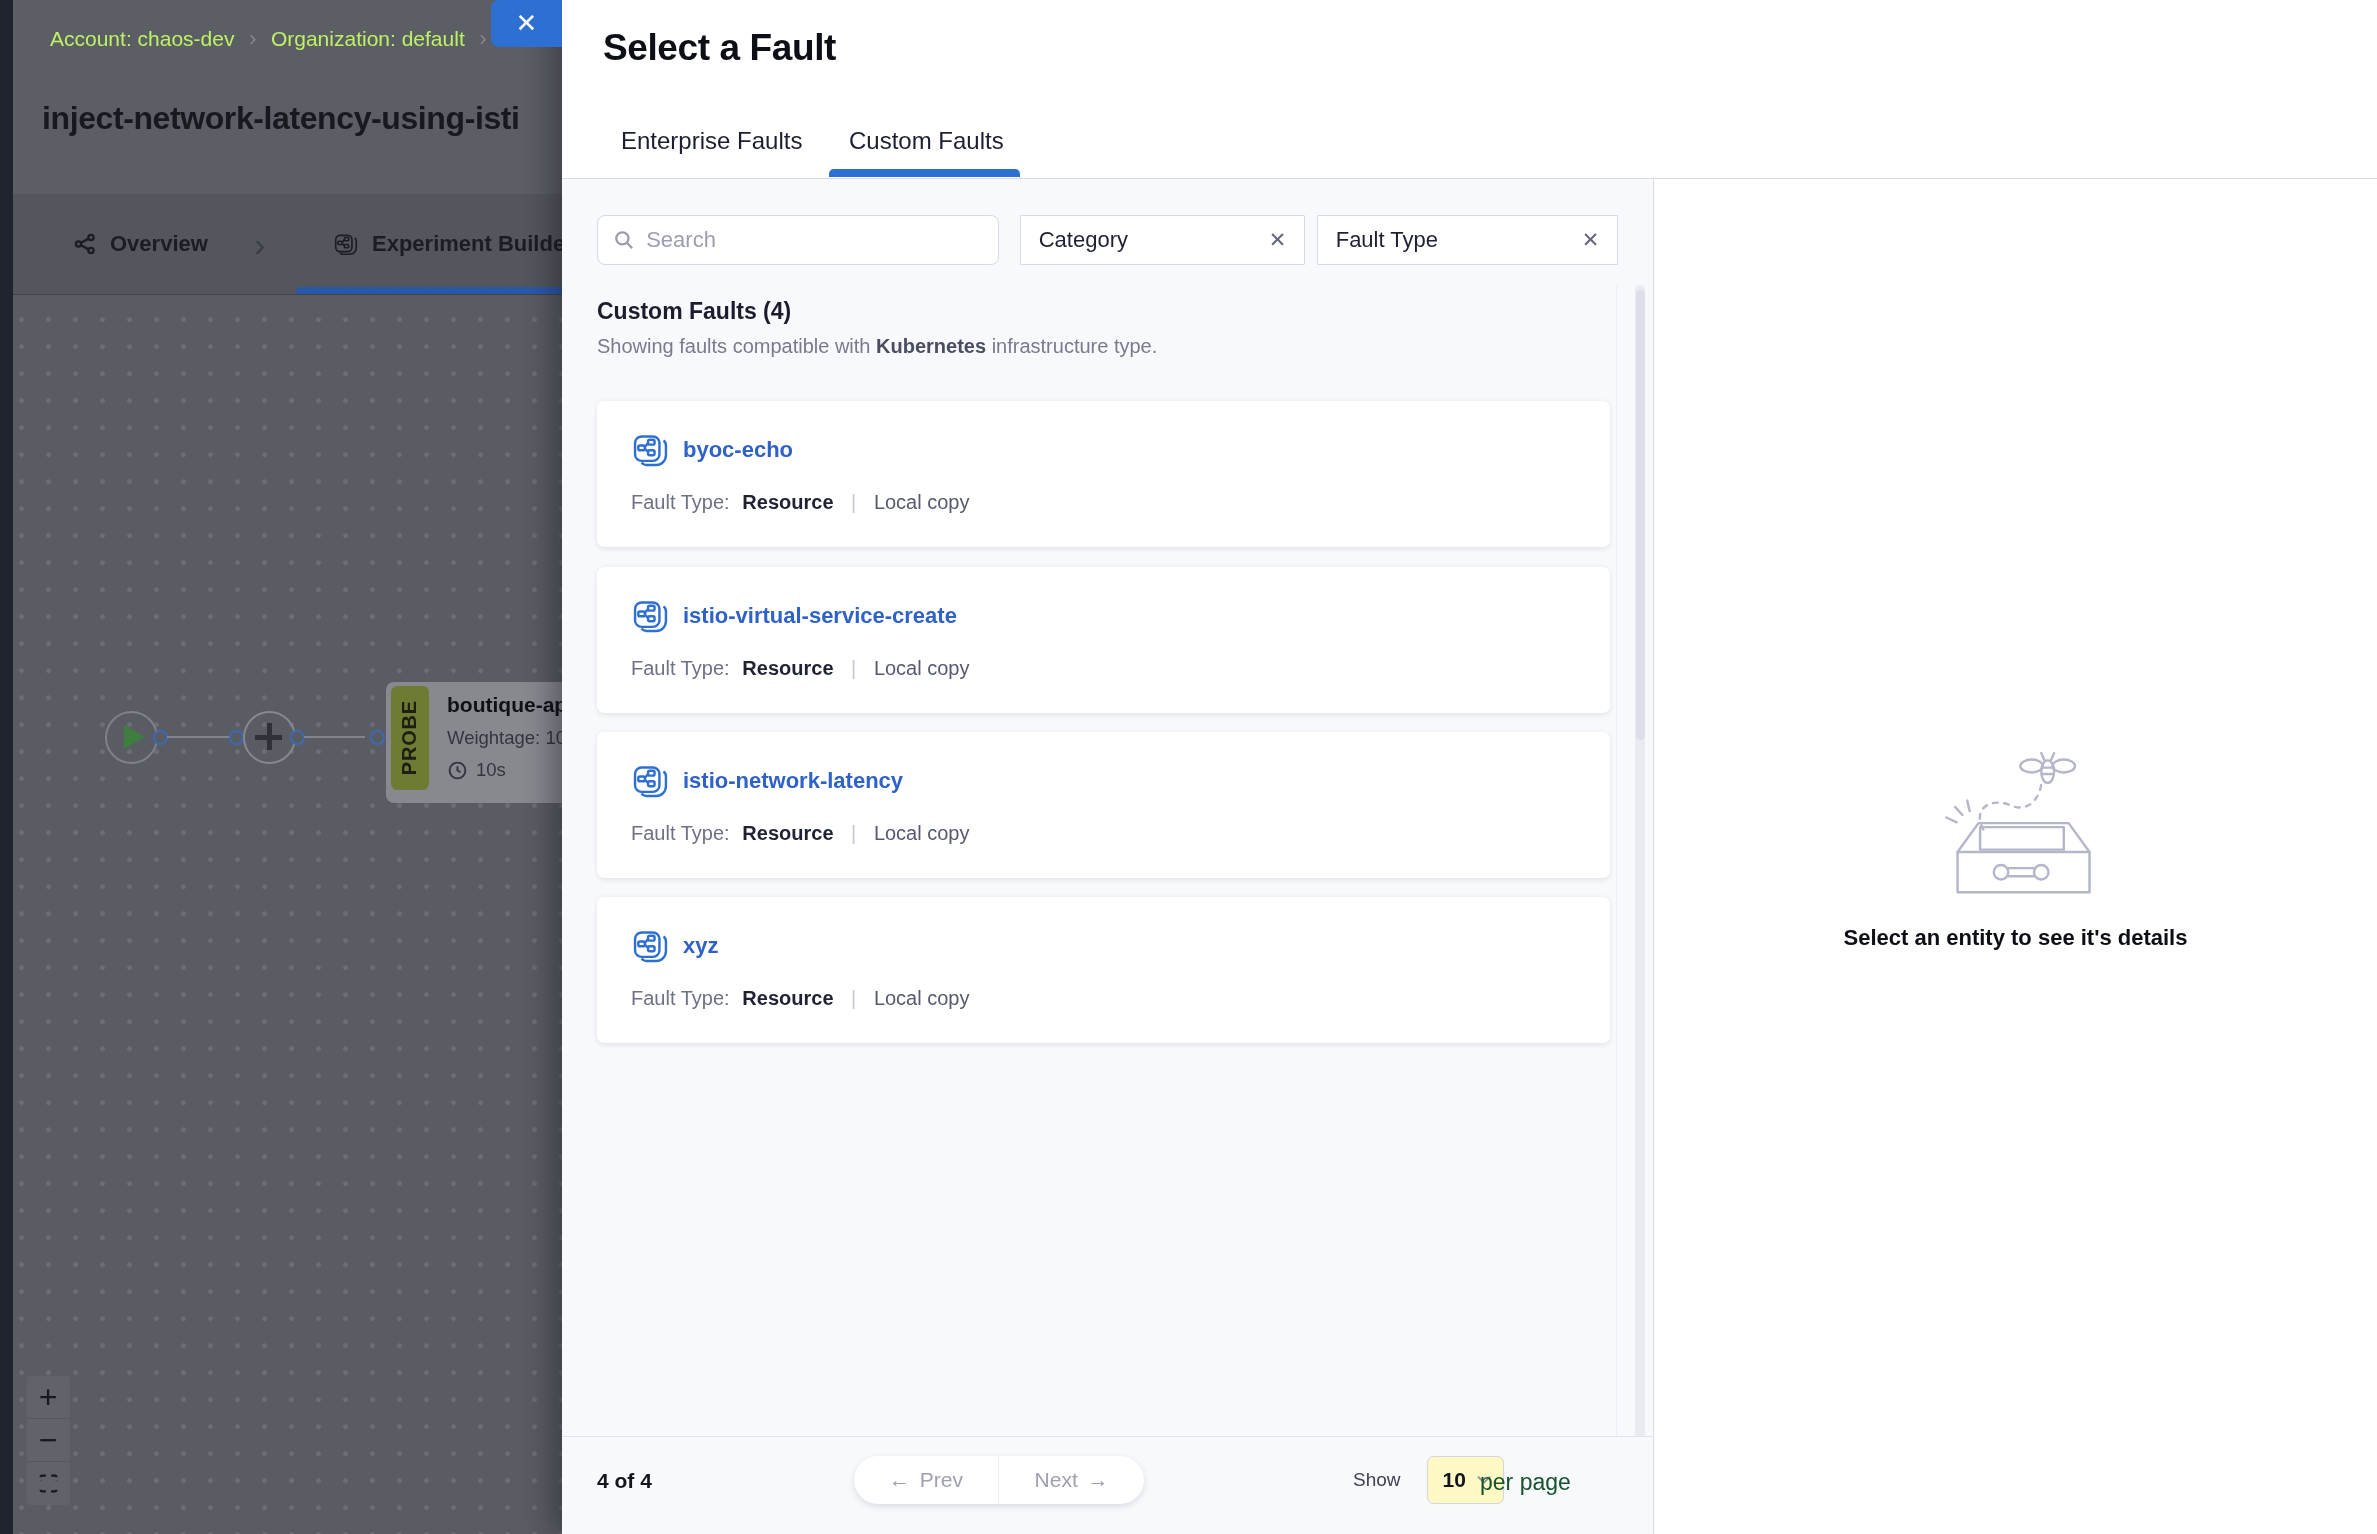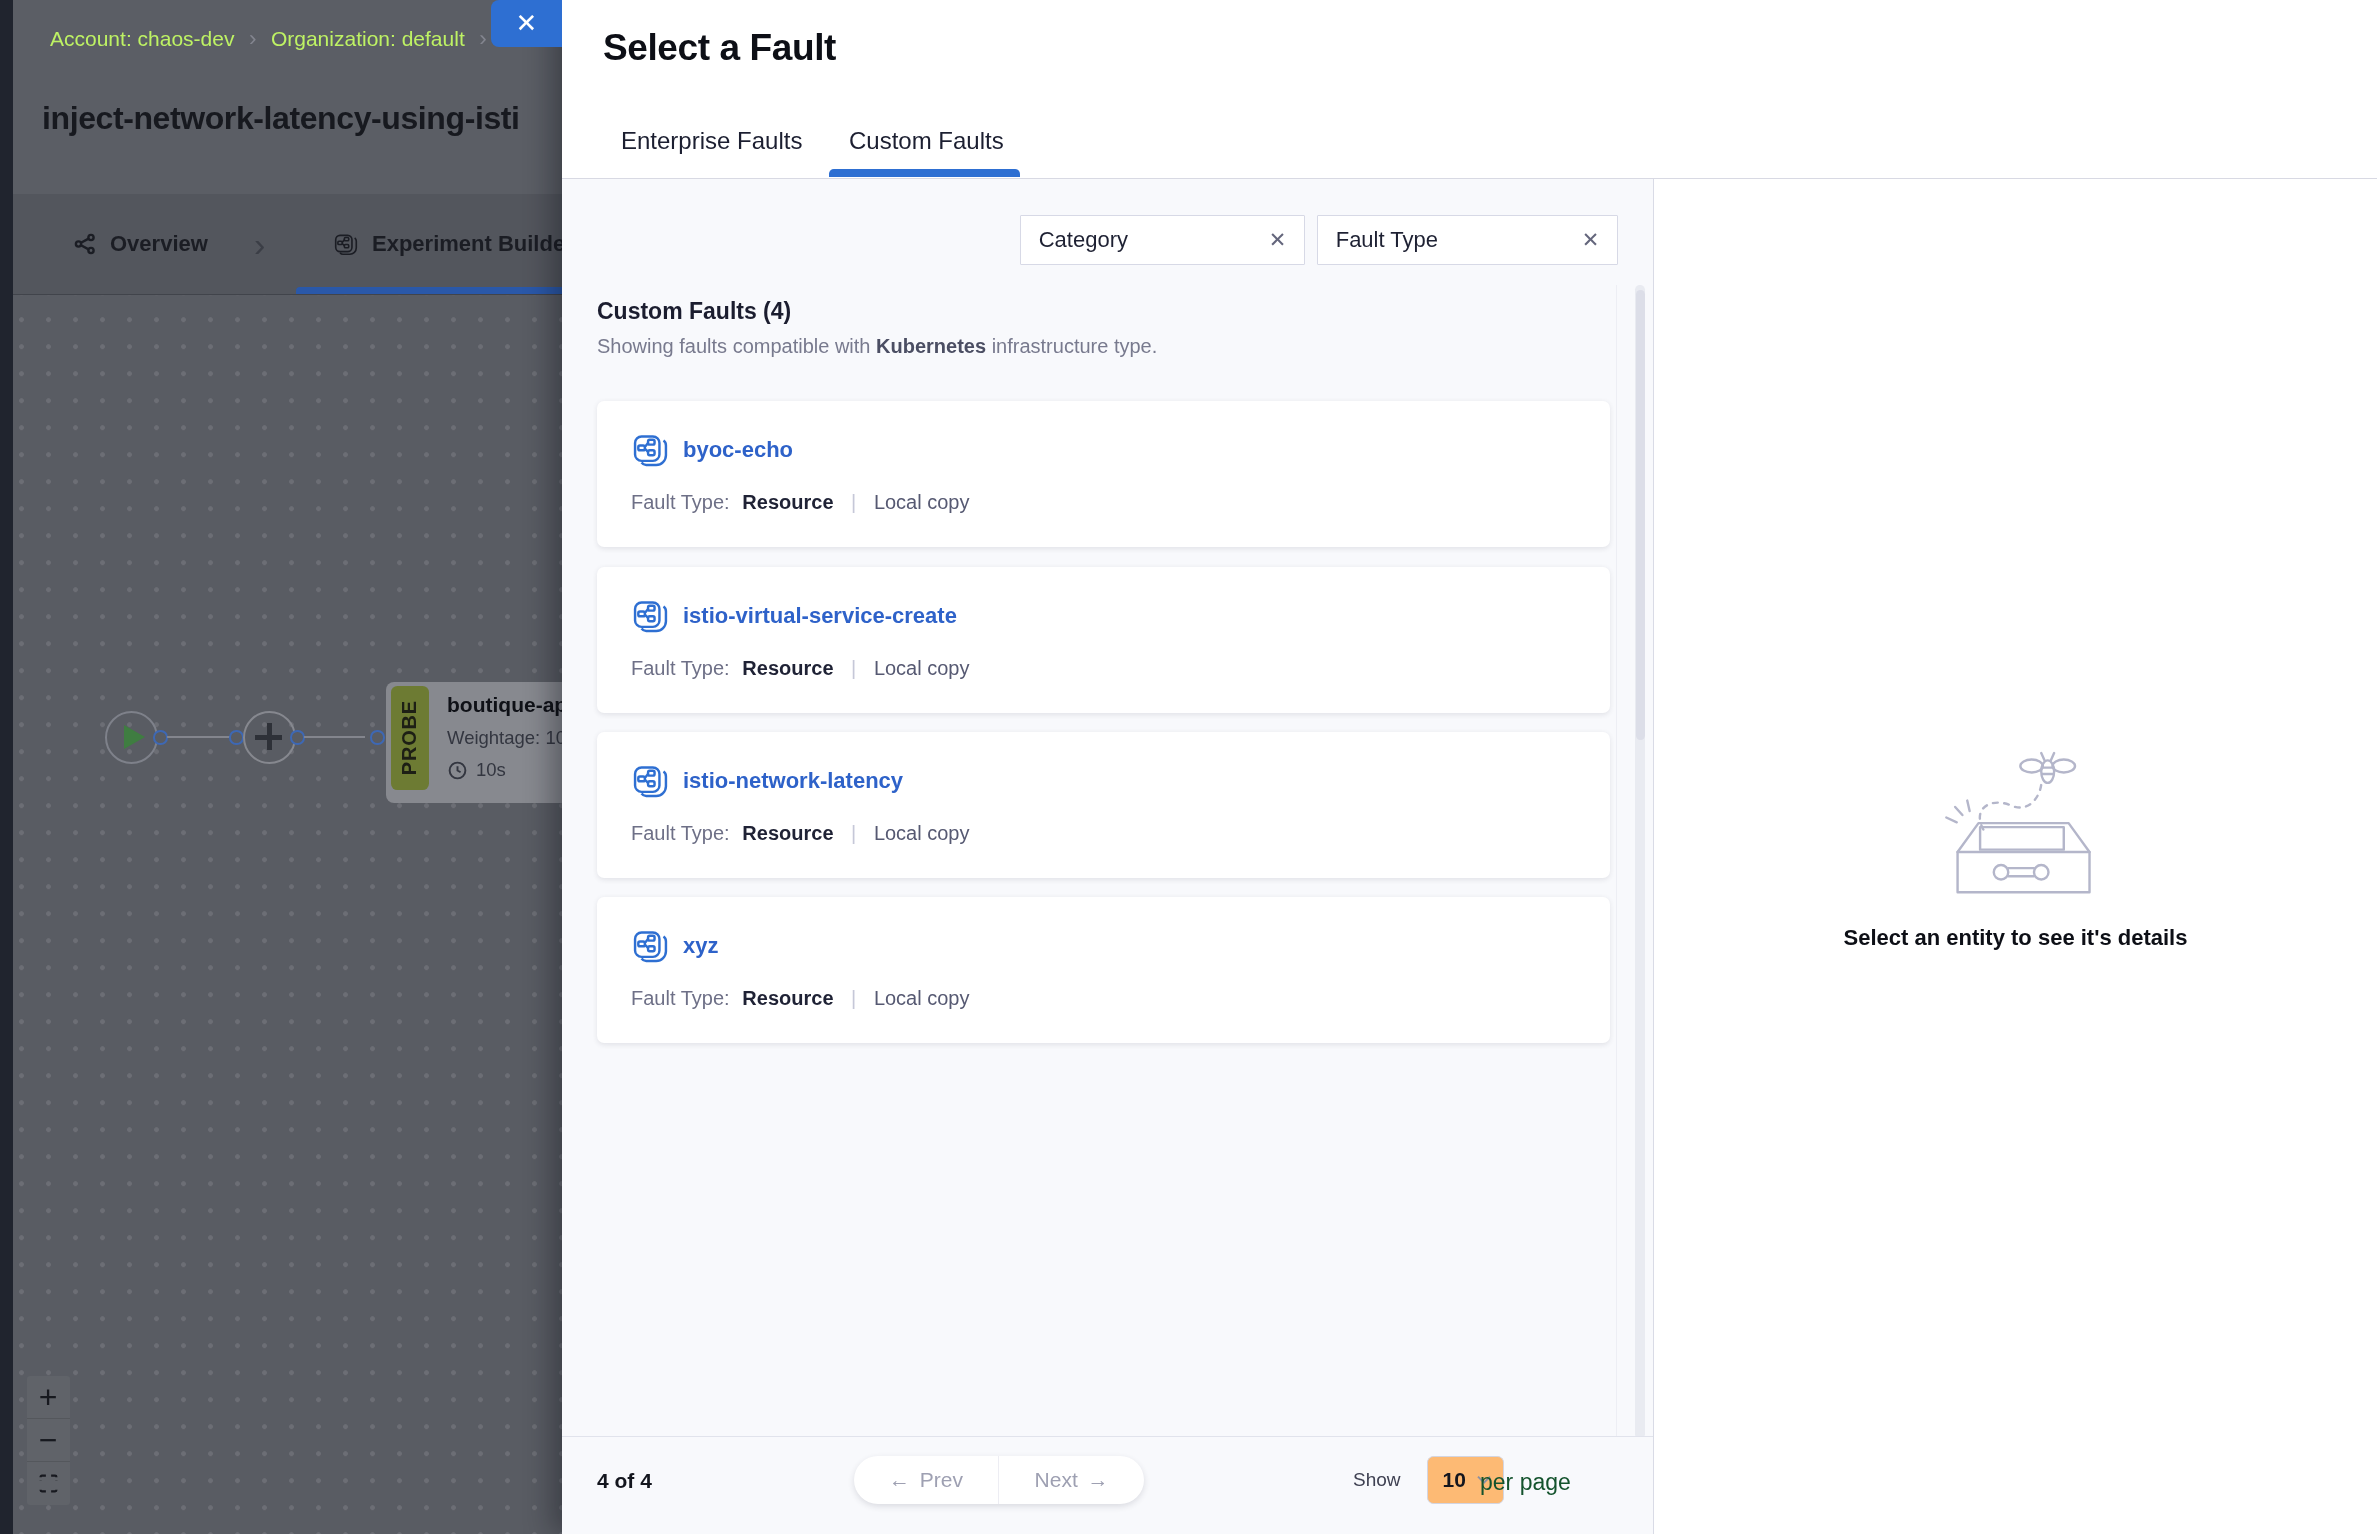--- a/index.html
+++ b/index.html
@@ -109,21 +109,21 @@
     border-top:1.6px solid #e1e3ec; }
   .page-range { position:absolute; left:35px; top:32px; font-size:21px; font-weight:bold; color:#14161e; }
   .pager { position:absolute; left:292px; top:19px; height:48px; display:flex; background:#fff;
     border-radius:24px; box-shadow:0 2.4px 6.4px rgba(40,41,61,.14); overflow:hidden; }
   .pager-btn { width:145px; display:flex; align-items:center; justify-content:center; gap:9.6px;
     font-size:21px; color:#9ea0b2; cursor:pointer; }
   .pager-btn.first { border-right:0.8px solid #ededf3; }
   .show-label { position:absolute; left:791px; top:32px; font-size:19px; color:#3f4152; }
   .page-size { position:absolute; left:865px; top:19px; width:77px; height:48px; border:1.6px solid #d3d5e1;
     border-radius:6.4px; display:flex; align-items:center; justify-content:space-between;
-    padding:0 11.2px 0 14.5px; cursor:pointer; background:#fdba74; }
+    padding:0 11.2px 0 14.5px; cursor:pointer; background:#fef9c3; }
   .page-size .val { font-size:21px; font-weight:bold; color:#14161e; }
   .perpage-label { position:absolute; left:918px; top:32px; font-size:23px; color:#14532d; }
 
   .empty-wrap { position:absolute; left:0; top:562px; width:100%; display:flex; flex-direction:column;
     align-items:center; gap:22.5px; }
   .empty-text { font-size:22px; font-weight:bold; color:#0d0f16; }
 
   .icon { flex:none; display:inline-flex; }
 </style>
 </head>
@@ -227,20 +227,29 @@
     <div class="modal-tab" style="left:59px;">
       <span>Enterprise Faults</span>
     </div>
     <div class="modal-tab" style="left:287px;">
       <span>Custom Faults</span>
     </div>
     <div class="tab-underline"></div>
     <div class="modal-hborder"></div>
 
     <div class="list-panel">
+      <div class="search-box">
+        <span class="icon">
+          <svg width="22.5" height="22.5" viewBox="0 0 24 24" fill="none" stroke="#999bad" stroke-width="2.4">
+            <circle cx="10" cy="10" r="6.5"></circle>
+              <path d="M15 15 20.5 20.5"></path>
+          </svg>
+        </span>
+        <input type="text" placeholder="Search" style="">
+      </div>
       <div class="filter-pill" style="left:458px;width:285px;">
         <span>Category</span>
         <span class="pill-x">✕</span>
       </div>
       <div class="filter-pill" style="left:755px;width:301px;">
         <span>Fault Type</span>
         <span class="pill-x">✕</span>
       </div>
 
       <div class="list-heading">Custom Faults (4)</div>

